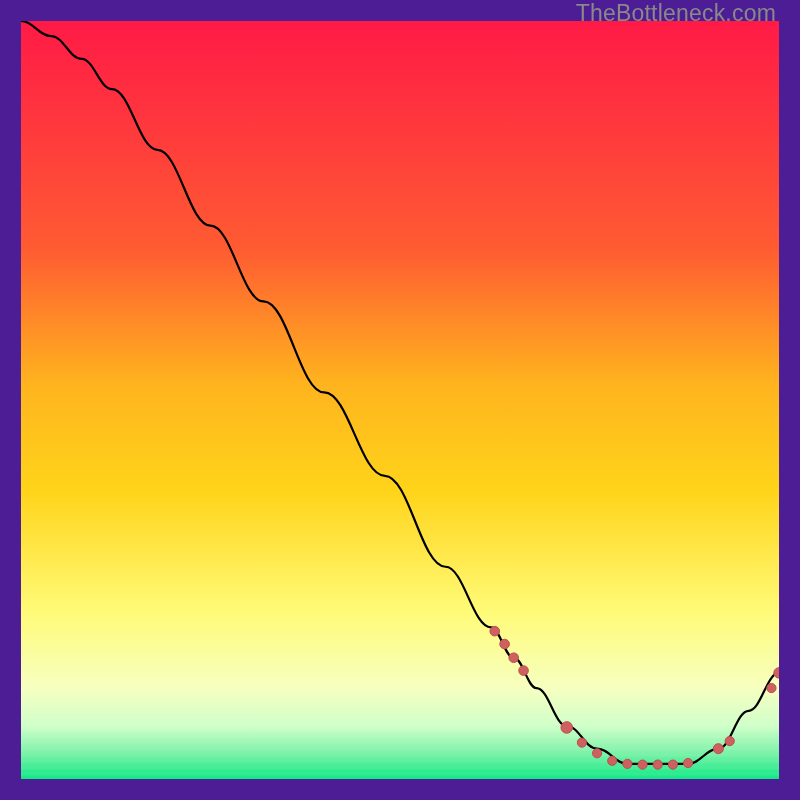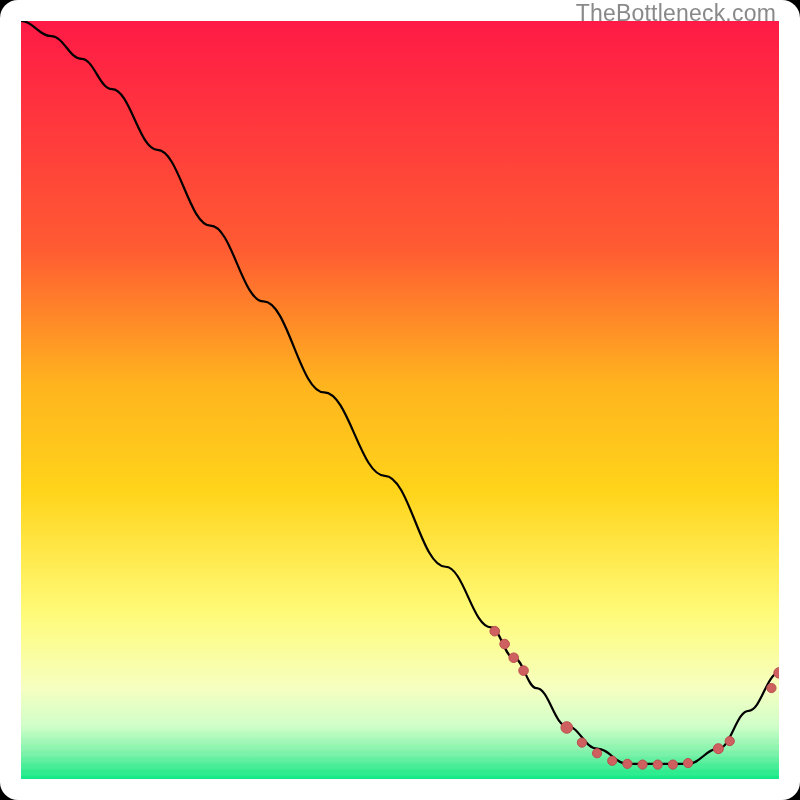--- a/index.html
+++ b/index.html
@@ -7,22 +7,21 @@
     padding: 0;
     width: 800px;
     height: 800px;
     background: #000;
     overflow: hidden;
   }
   .frame {
     position: relative;
     width: 800px;
     height: 800px;
-    background: #ffffff;
-    border-radius: 18px;
+    background: #4c1d95;
   }
   .plot {
     position: absolute;
     left: 21px;
     top: 21px;
     width: 758px;
     height: 758px;
     overflow: hidden;
   }
   .watermark {

